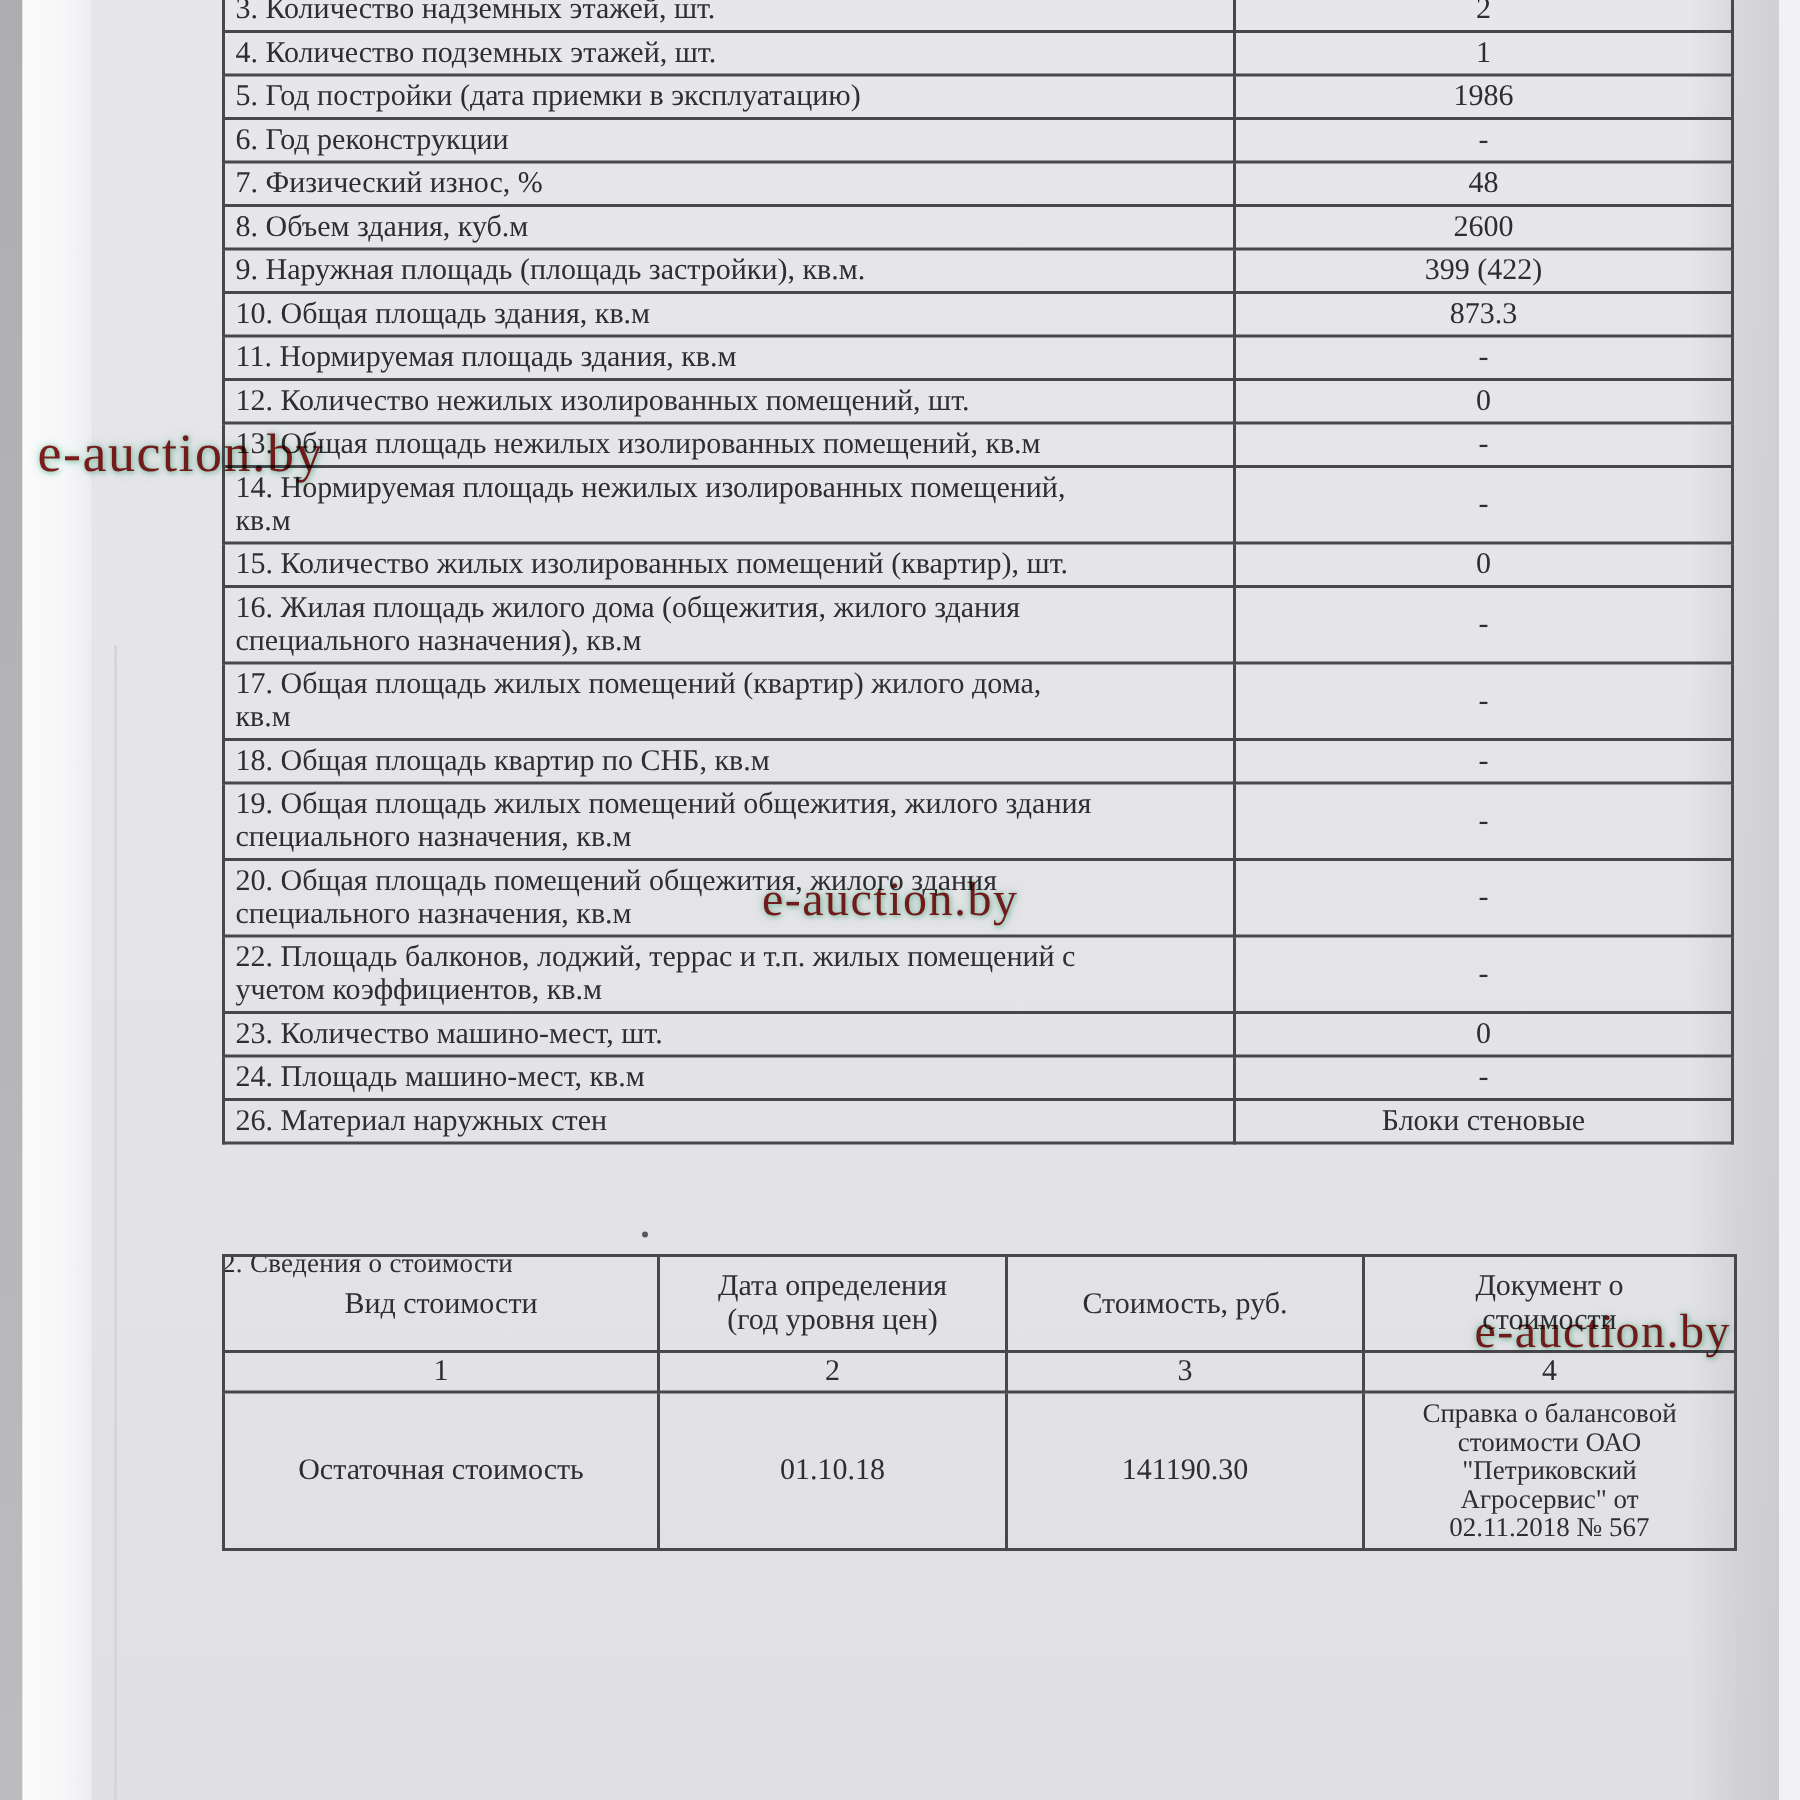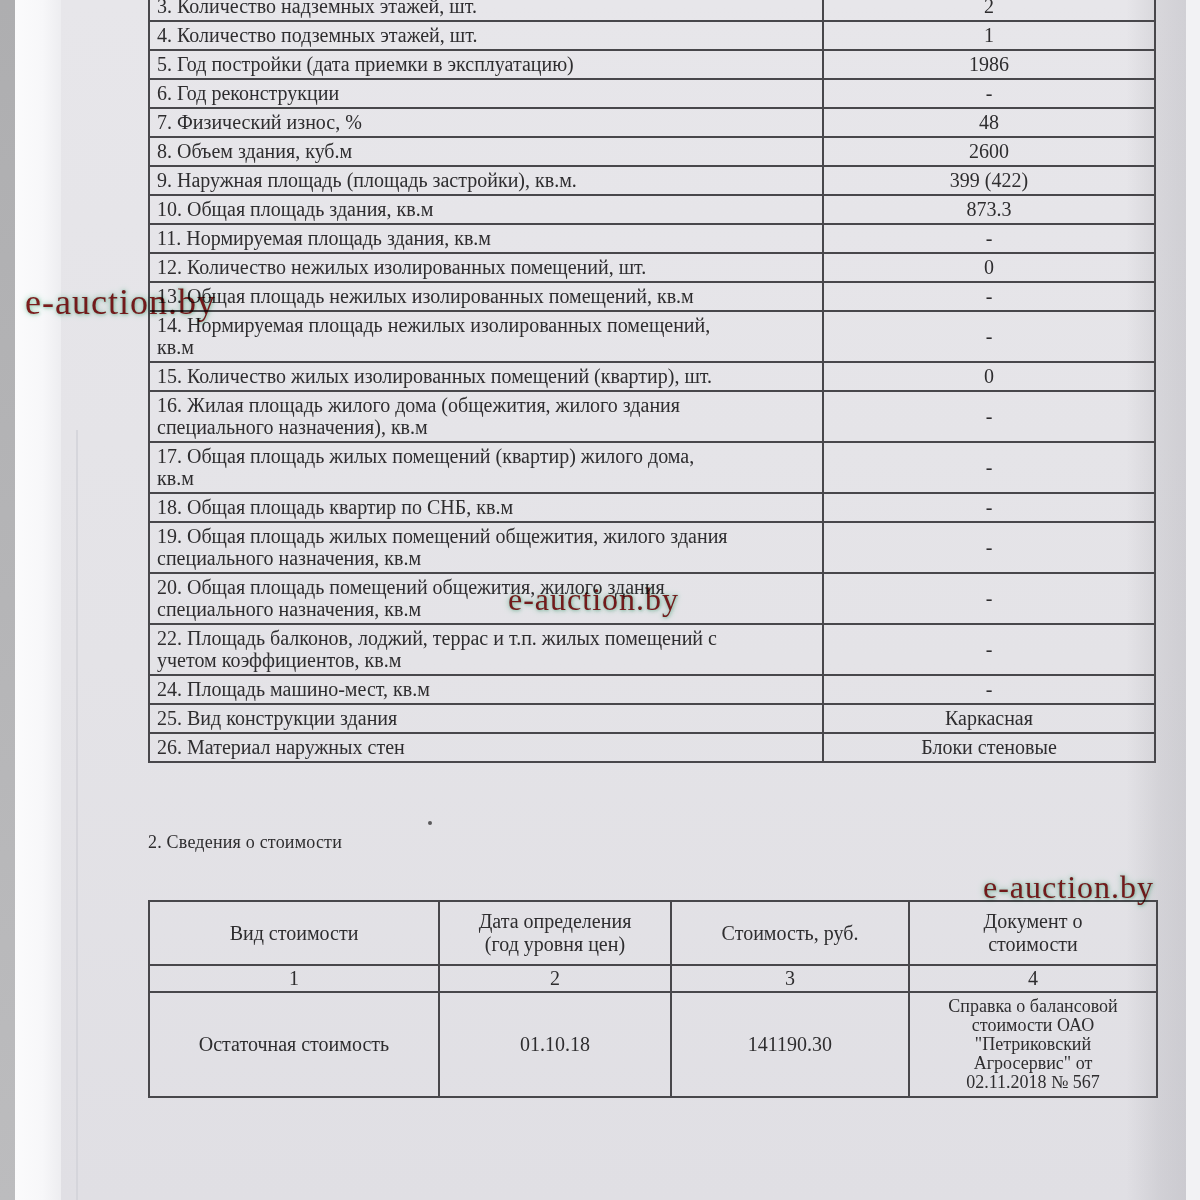--- a/index.html
+++ b/index.html
@@ -23,21 +23,21 @@
   
   table { border-collapse:collapse; table-layout:fixed; }
   .t1 { position:absolute; left:148px; top:-9px; width:1008px; font-size:20px; line-height:22px; }
   .t1 td { border:2px solid #48474b; vertical-align:middle; }
   .t1 td.lbl { width:674px; padding:2px 6px 3px 7px; text-align:left; white-space:pre-line; }
   .t1 td.val { padding:2px 4px 3px 4px; text-align:center; }
 
   .section-heading { position:absolute; left:148px; top:832px; width:1008px; text-align:left;
                      font-size:18px; font-weight:normal; letter-spacing:.2px; }
 
-  .t2 { position:absolute; left:148px; top:900px; width:1008px; font-size:20px; line-height:23px; }
+  .t2 { position:absolute; left:148px; top:836px; width:1008px; font-size:20px; line-height:23px; }
   .t2 td { border:2px solid #48474b; text-align:center; vertical-align:middle; }
   .t2 .hdr td { height:64px; padding:4px 6px; white-space:pre-line; }
   .t2 .nums td { height:27px; padding:0 4px; }
   .t2 .data td { padding:4px 6px; height:94px;text-align:center; }
   .t2 .doc-cell { font-size:18px; line-height:19px; white-space:pre-line; }
   .t2 col.c1{width:290px;} .t2 col.c2{width:232px;} .t2 col.c3{width:238px;} .t2 col.c4{width:248px;}
 
   
   .wm { position:absolute; font-family:"Liberation Serif", serif; color:#7f1d1d;
         text-shadow:0 0 2px #b9e2cf, 0 0 5px #b0dcc8, 0 0 9px #c4e8d6, 1px 1px 3px #a8d8c2;
@@ -155,30 +155,30 @@
     <td class="val">-</td>
   </tr>
 
 
   <tr>
     <td class="lbl">22. Площадь балконов, лоджий, террас и т.п. жилых помещений с
 учетом коэффициентов, кв.м</td>
     <td class="val">-</td>
   </tr>
 
+  <tr>
+    <td class="lbl">23. Количество машино-мест, шт.</td>
+    <td class="val">0</td>
+  </tr>
 
   <tr>
     <td class="lbl">24. Площадь машино-мест, кв.м</td>
     <td class="val">-</td>
   </tr>
 
-  <tr>
-    <td class="lbl">25. Вид конструкции здания</td>
-    <td class="val">Каркасная</td>
-  </tr>
 
   <tr>
     <td class="lbl">26. Материал наружных стен</td>
     <td class="val">Блоки стеновые</td>
   </tr>
 </tbody>
 </table>
 
 <div class="section-heading">2. Сведения о стоимости</div>
 

